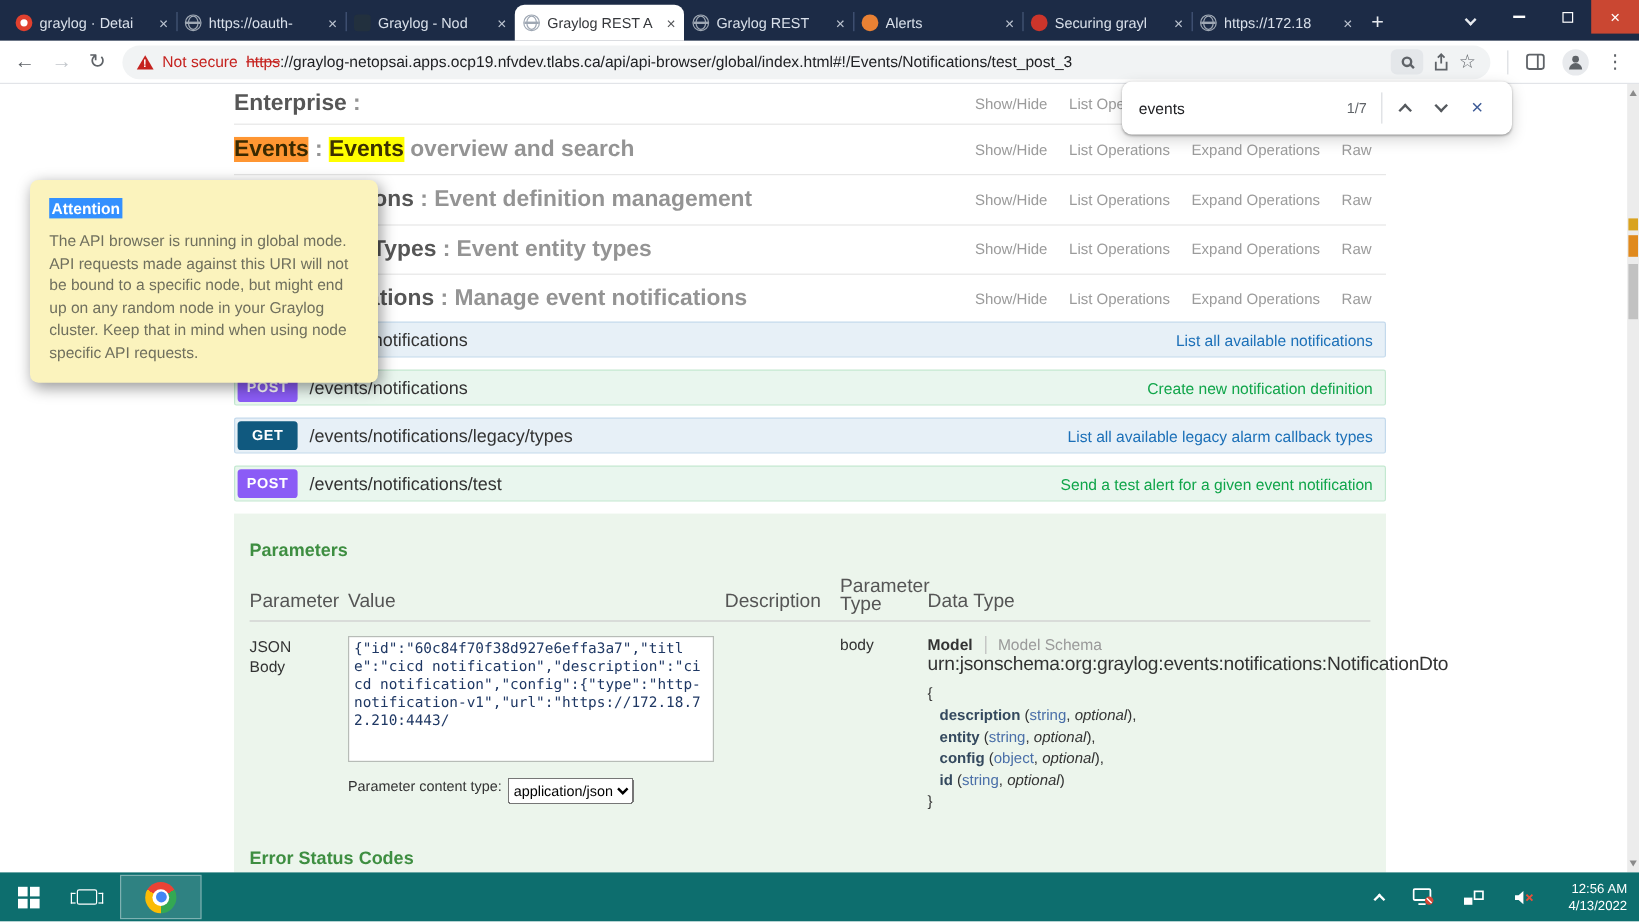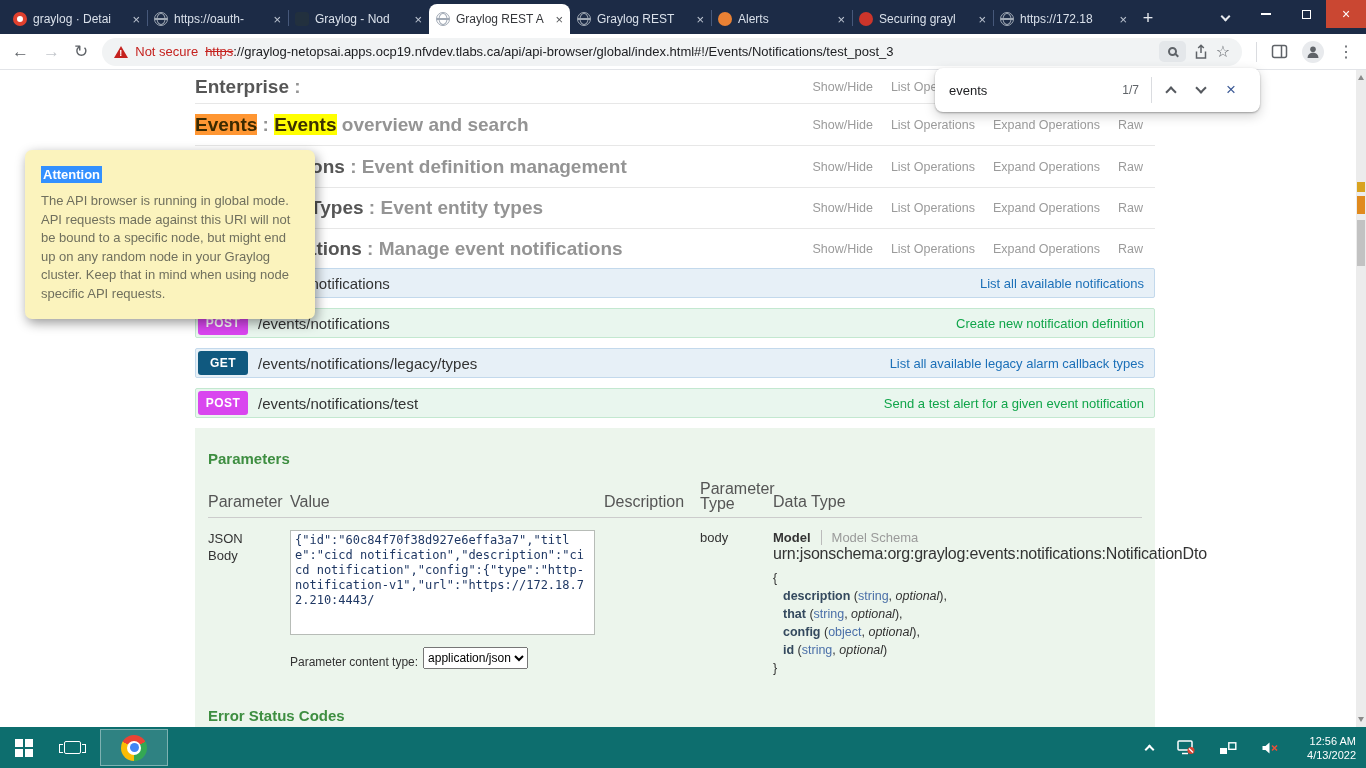--- a/index.html
+++ b/index.html
@@ -76,37 +76,37 @@
   .hl-other { background:#ffff00; color:#3b3000; }
   .section-links { margin-left:auto; display:flex; gap:18px; padding-right:12px; flex:none; }
   .section-links span { font-size:12.5px; color:#9b9b9b; white-space:nowrap; }
 
   .endpoint { height:30px; border-radius:2px; display:flex; align-items:center; margin-bottom:10px; padding-right:10px; }
   .endpoint.get { background:#e7f0f7; border:1px solid #c3d9ec; }
   .endpoint.post { background:#e9f6ee; border:1px solid #c3e8d0; }
   .endpoint:last-of-type { margin-bottom:0; }
   .method-badge { width:50px; height:24px; margin:0 10px 0 2px; border-radius:3px; color:#fff; font-size:12px; font-weight:bold; display:flex; align-items:center; justify-content:center; letter-spacing:.5px; flex:none; }
   .get .method-badge { background:#10597f; }
-  .post .method-badge { background:#d946ef; }
+  .post .method-badge { background:#8b5cf6; }
   .endpoint-path { font-size:15px; color:#333; white-space:nowrap; }
   .endpoint-link { margin-left:auto; font-size:13px; white-space:nowrap; }
   .get .endpoint-link { color:#1c70b8; }
   .post .endpoint-link { color:#10a54a; }
 
   
   .op-panel { background:#ecf5ec; padding:22px 13px 20px 13px; min-height:320px; }
   .panel-heading { font-size:15px; font-weight:bold; color:#3e8e41; margin-bottom:14px; }
   .params-grid { display:grid; grid-template-columns:82px 314px 96px 73px 1fr; align-items:end; border-bottom:1px solid #ccc; padding-bottom:6px; }
   .params-grid .col-h { font-size:16px; color:#555; }
   .col-h.wrap { max-width:62px; line-height:15px; }
   .params-body { display:grid; grid-template-columns:82px 314px 96px 73px 1fr; padding-top:12px; align-items:start; }
   .pname { font-size:13px; color:#333; max-width:46px; line-height:17px; }
   .ptype { font-size:13px; color:#333; }
   .json-area { width:305px; height:105px; border:1px solid #b7bcb7; background:#fff; font-family:"DejaVu Sans Mono","Liberation Mono",monospace; font-size:12px; line-height:15px; color:#1f3864; padding:2px 4px; resize:none; overflow-y:scroll; word-break:break-all; }
-  .ctype-row { margin-top:8px; font-size:12px; color:#333; display:flex; align-items:flex-end; gap:5px; }
+  .ctype-row { margin-top:8px; font-size:12px; color:#333; display:flex; align-items:flex-start; gap:5px; }
   .ctype-row select { font-size:12px; height:22px; font-family:"Liberation Sans",sans-serif; }
   .model-tabs { font-size:13px; display:flex; align-items:center; }
   .model-tab.on { font-weight:bold; color:#333; }
   .model-tab.off { color:#9a9a9a; border-left:1px solid #bbb; padding-left:10px; margin-left:10px; }
   .model-urn { margin-top:0; font-size:16px; font-weight:normal; color:#333; white-space:nowrap; letter-spacing:-0.2px; }
   .schema { margin-top:6px; font-size:12.5px; color:#333; line-height:18px; }
   .schema .indent { padding-left:10px; }
   .fname { font-weight:bold; color:#34495e; }
   .ftype { color:#4a6fa8; }
   .fopt { font-style:italic; }
@@ -353,21 +353,21 @@
           <span class="ptype">body</span>
           <div>
             <div class="model-tabs">
               <span class="model-tab on">Model</span>
               <span class="model-tab off">Model Schema</span>
             </div>
             <div class="model-urn">urn:jsonschema:org:graylog:events:notifications:NotificationDto</div>
             <div class="schema">
               <div>{</div>
               <div class="indent"><span class="fname">description</span><span> (</span><span class="ftype">string</span><span>, </span><span class="fopt">optional</span><span>),</span></div>
-              <div class="indent"><span class="fname">that</span><span> (</span><span class="ftype">string</span><span>, </span><span class="fopt">optional</span><span>),</span></div>
+              <div class="indent"><span class="fname">entity</span><span> (</span><span class="ftype">string</span><span>, </span><span class="fopt">optional</span><span>),</span></div>
               <div class="indent"><span class="fname">config</span><span> (</span><span class="ftype">object</span><span>, </span><span class="fopt">optional</span><span>),</span></div>
               <div class="indent"><span class="fname">id</span><span> (</span><span class="ftype">string</span><span>, </span><span class="fopt">optional</span><span>)</span></div>
               <div>}</div>
             </div>
           </div>
         </div>
 
         <div class="panel-heading err-heading">Error Status Codes</div>
 
       </div>

